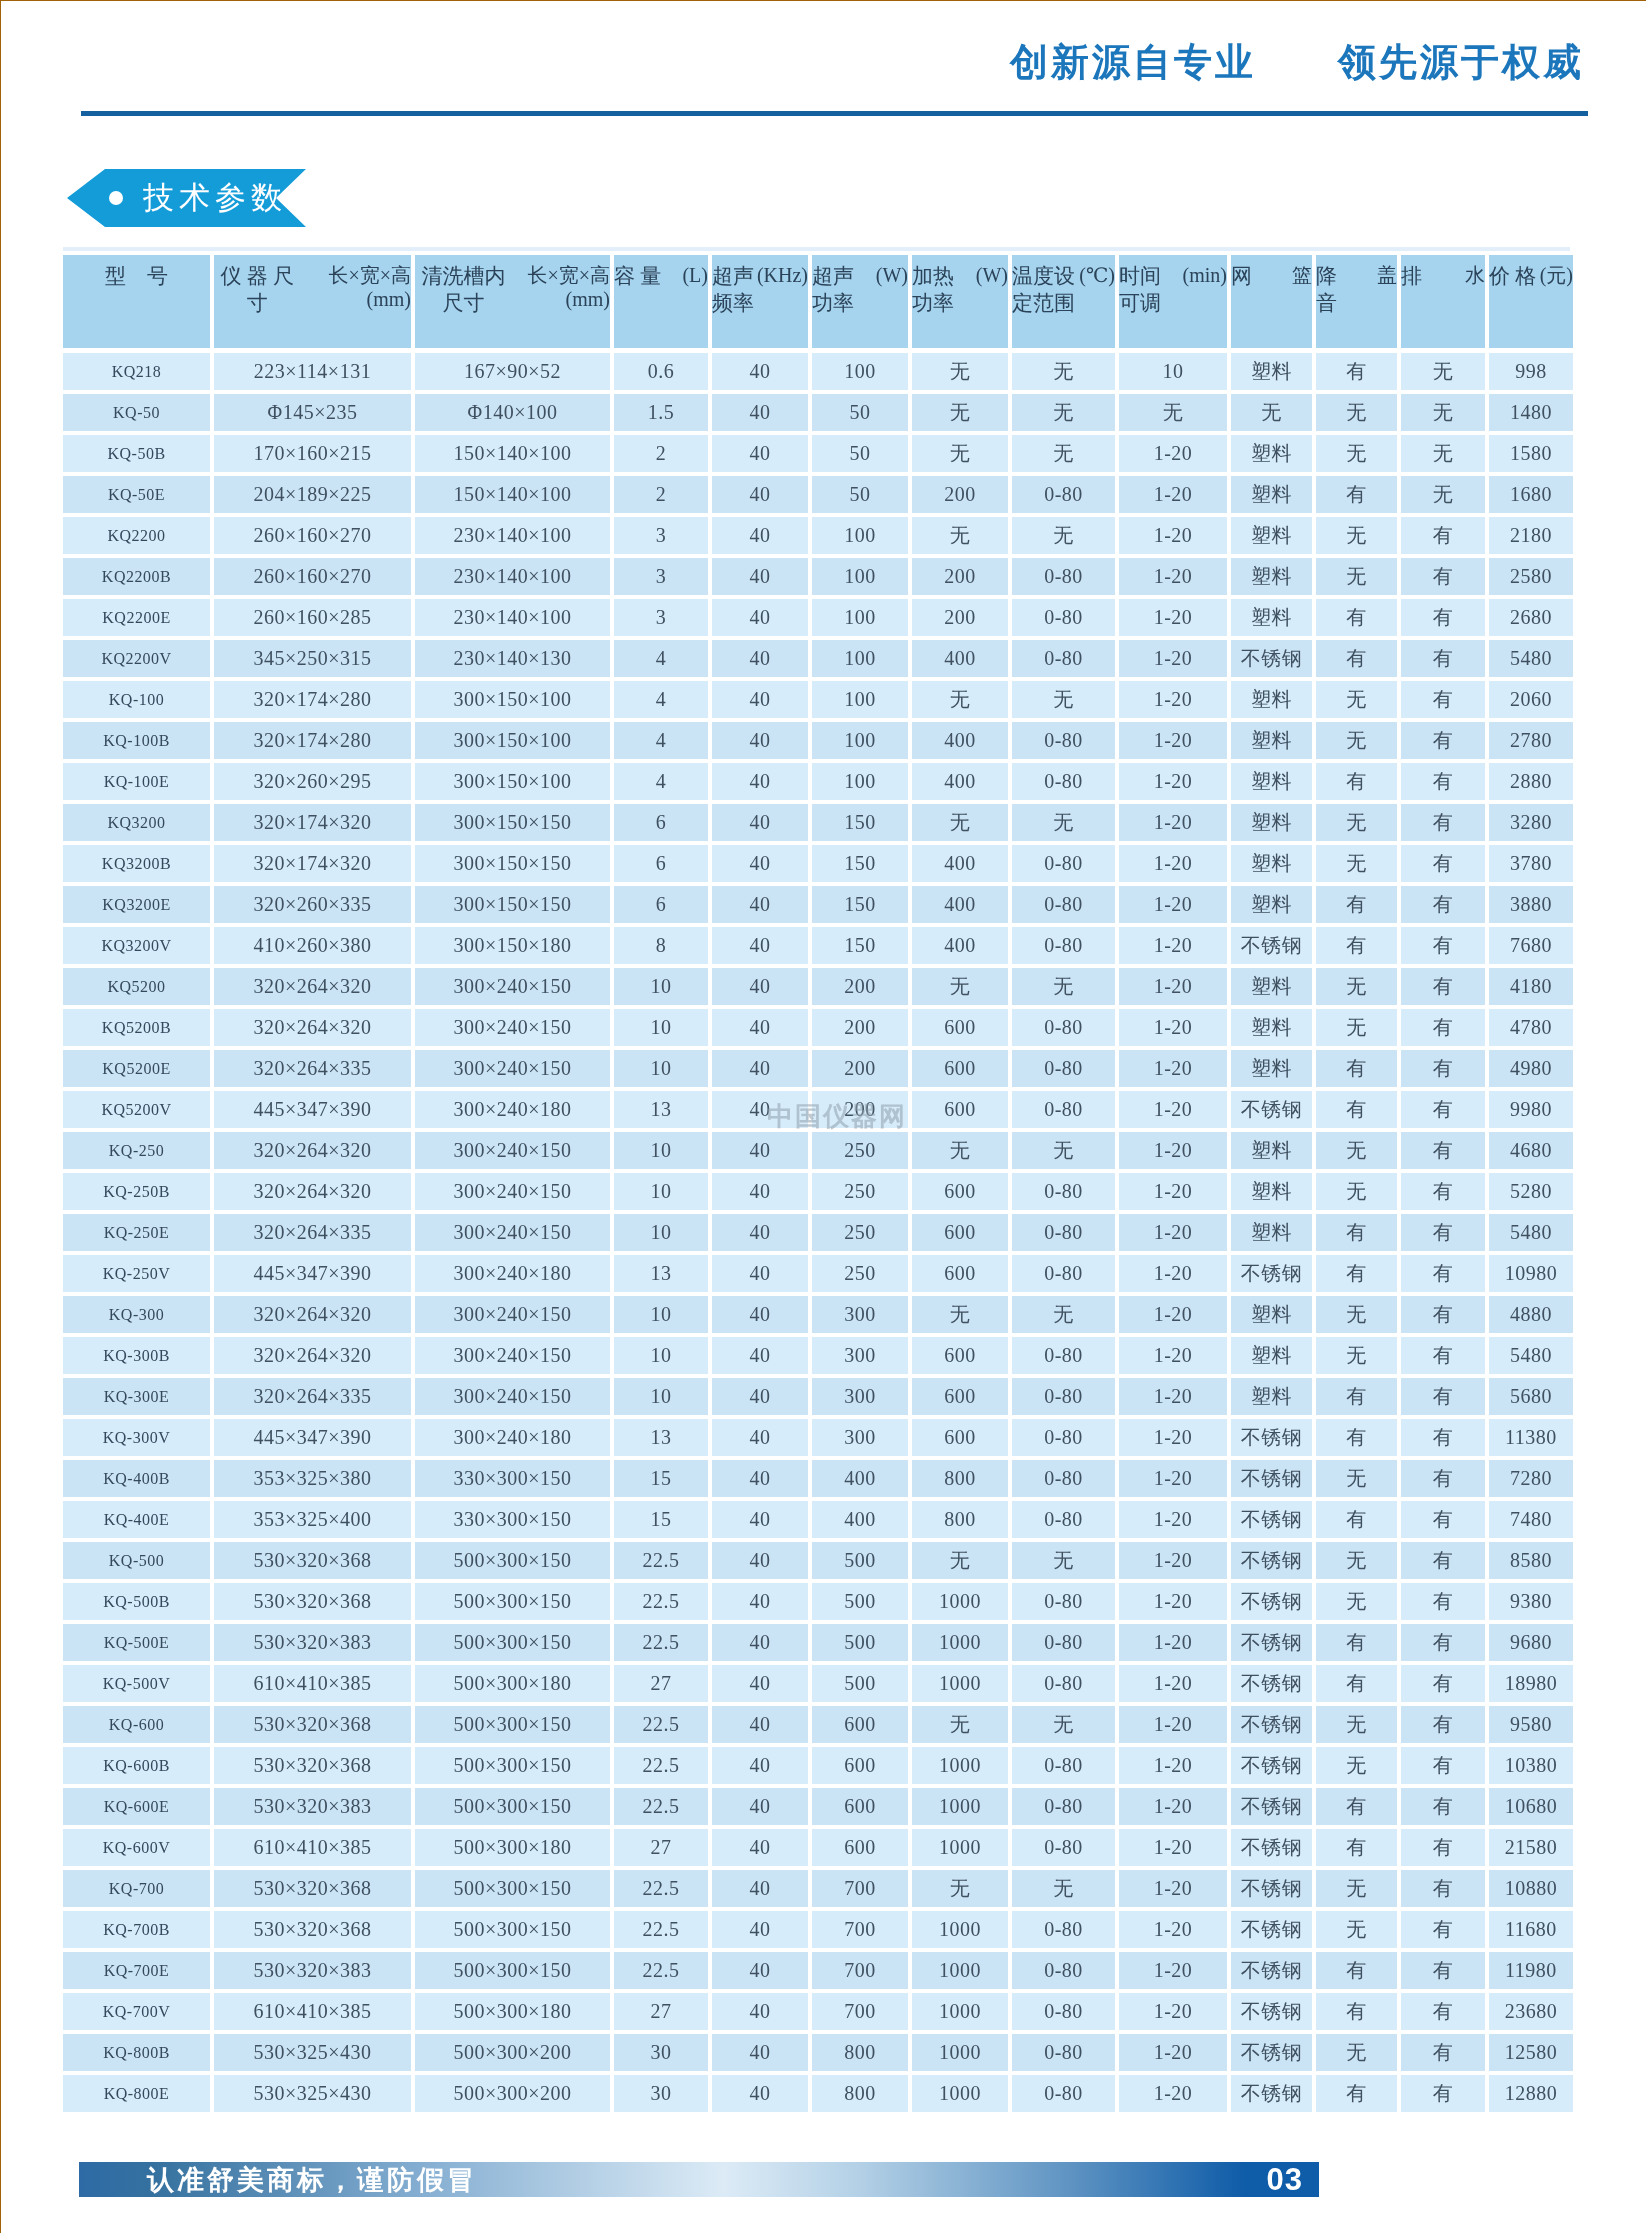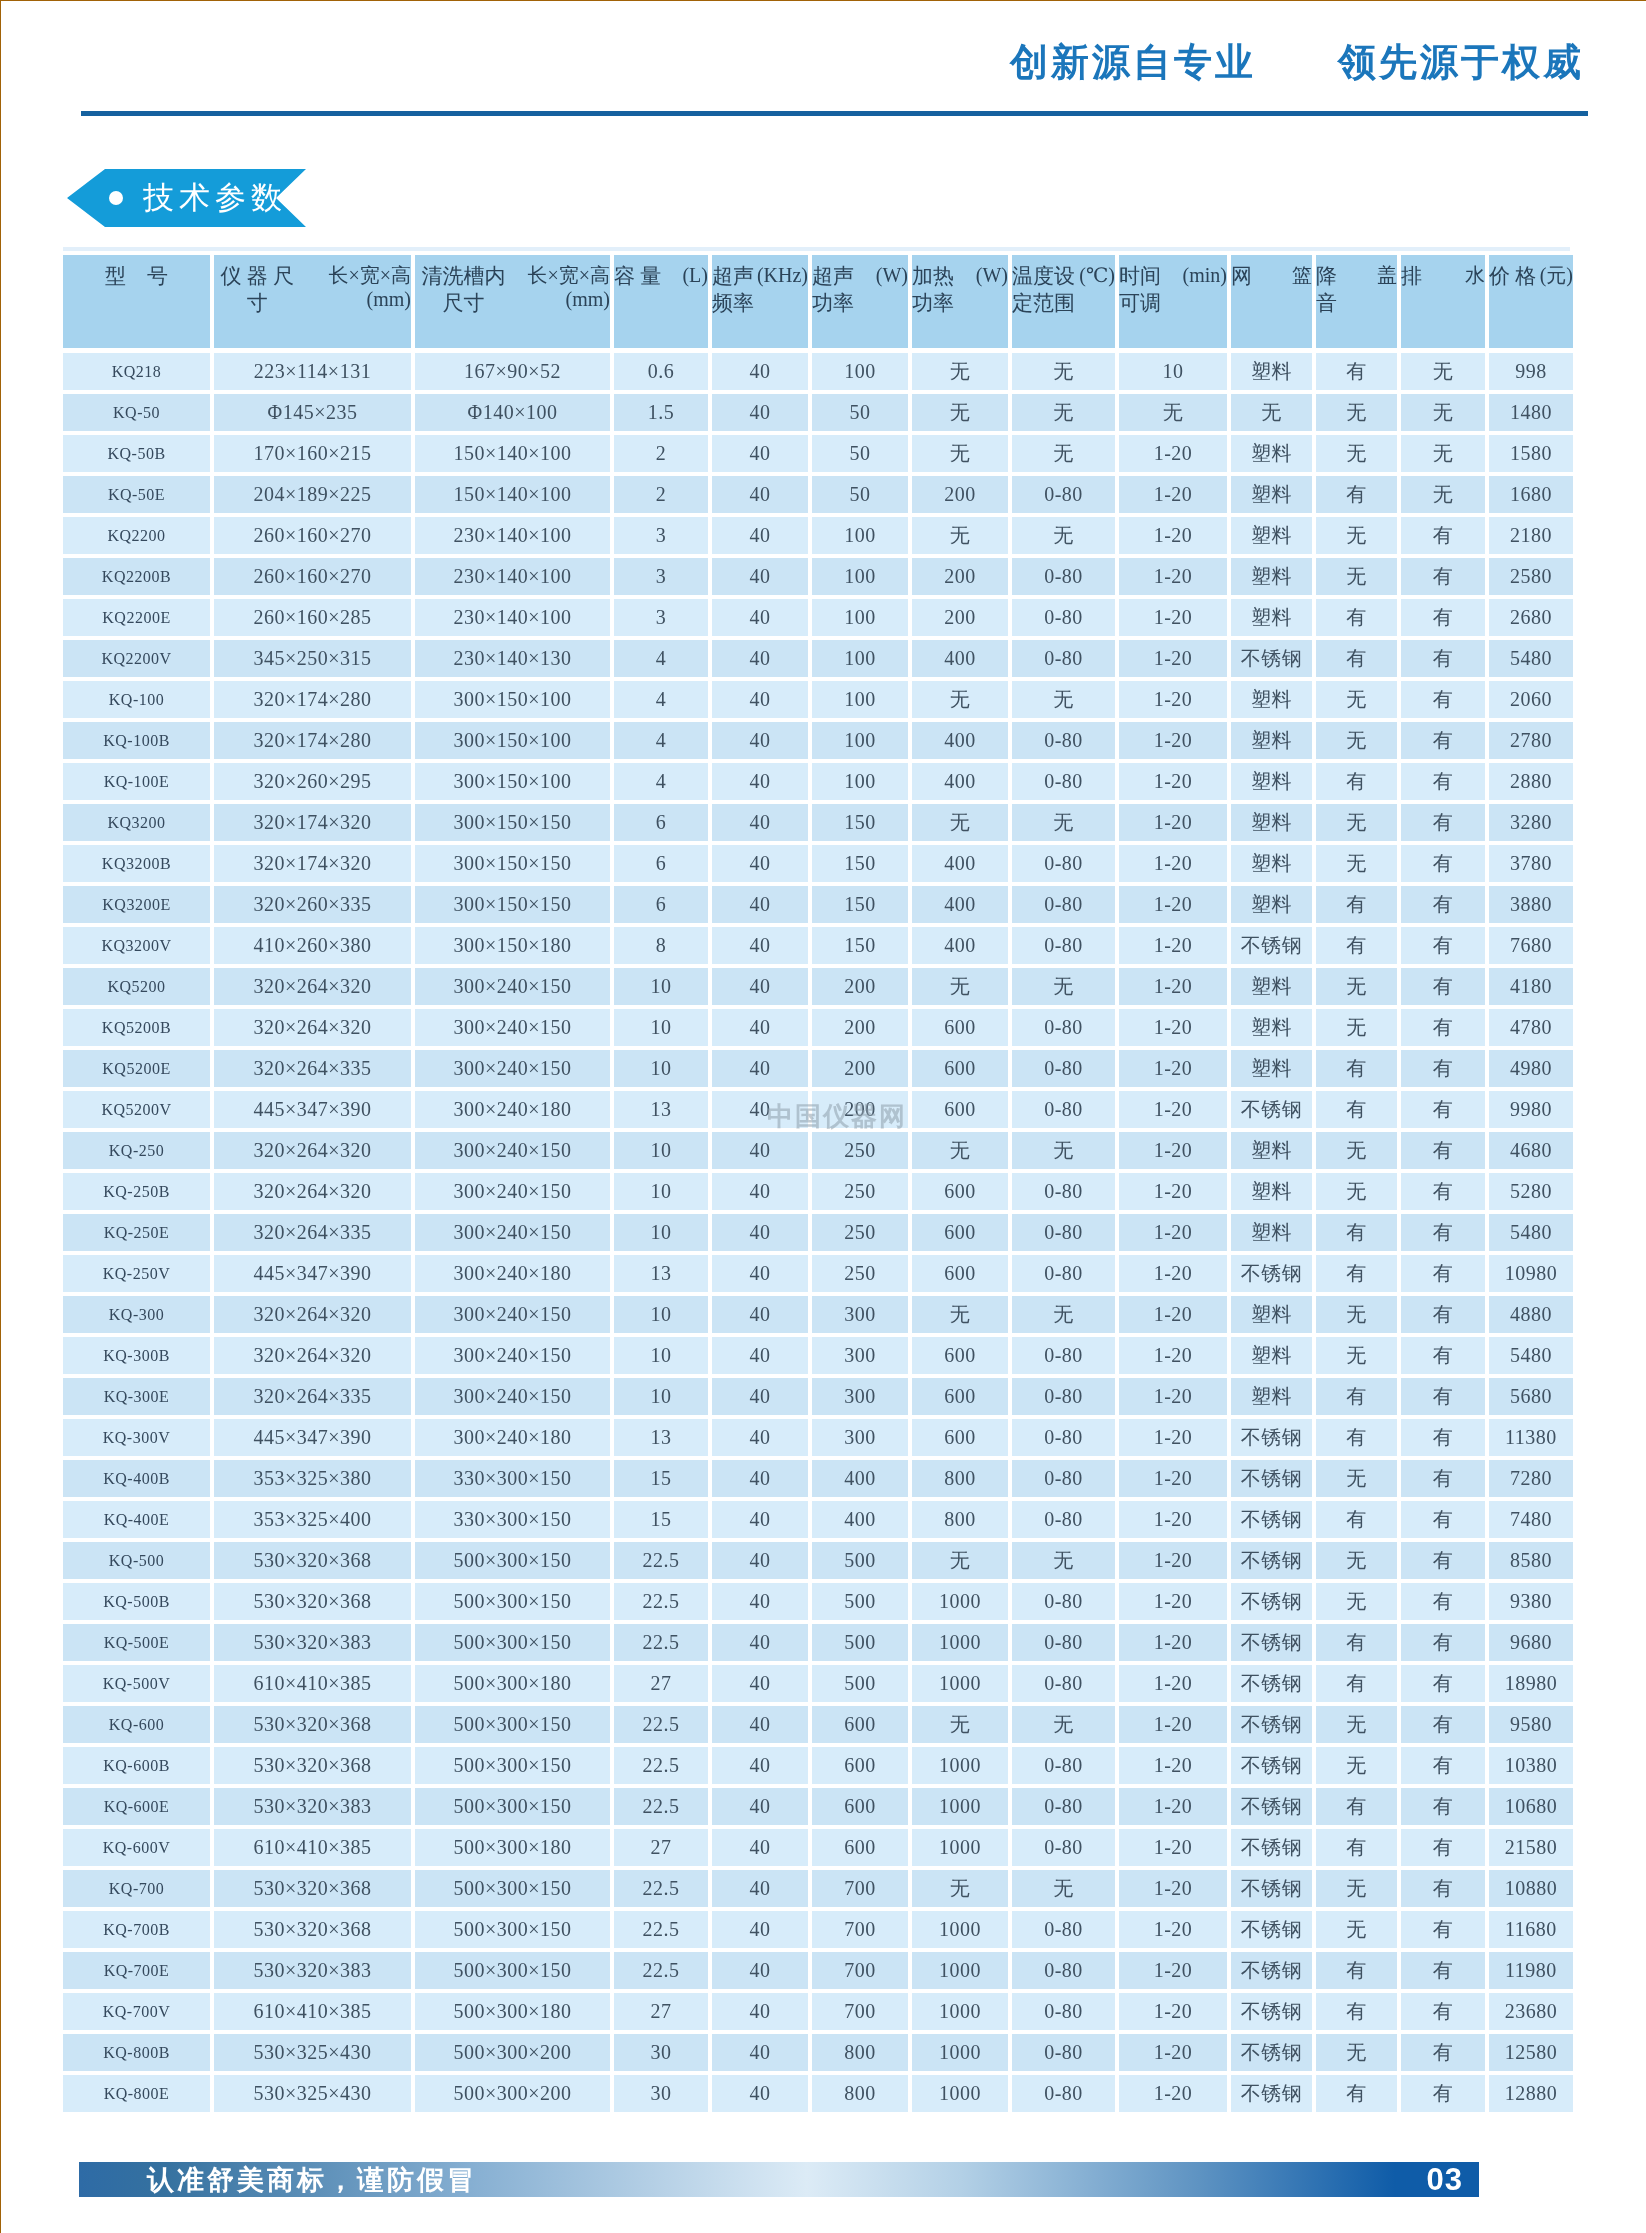--- a/index.html
+++ b/index.html
@@ -75,21 +75,21 @@
   table.spec td:first-child{font-size:16px;color:#35495d;}
   
   .watermark{
     position:absolute;left:766px;top:1098px;
     font-family:"Liberation Sans","DejaVu Sans",sans-serif;
     font-weight:bold;font-size:26px;letter-spacing:2px;
     color:#90a0ac;opacity:0.55;
   }
   
   .footer-bar{
-    position:absolute;left:78px;top:2161px;width:1400px;height:35px;
+    position:absolute;left:78px;top:2161px;width:1240px;height:35px;
     background:linear-gradient(90deg,
       #2e6ba6 0%,#35719f 6%,#86afd2 28%,#dcebf6 52%,
       #b3d0e6 63%,#5e93c2 80%,#0f5ca8 94%,#0f5ca8 100%);
   }
   .footer-notice{
     position:absolute;left:68px;top:50%;transform:translateY(-50%);
     font-family:"Liberation Sans","DejaVu Sans",sans-serif;
     font-weight:bold;font-size:27px;letter-spacing:3px;color:#ffffff;
     white-space:pre;
   }

